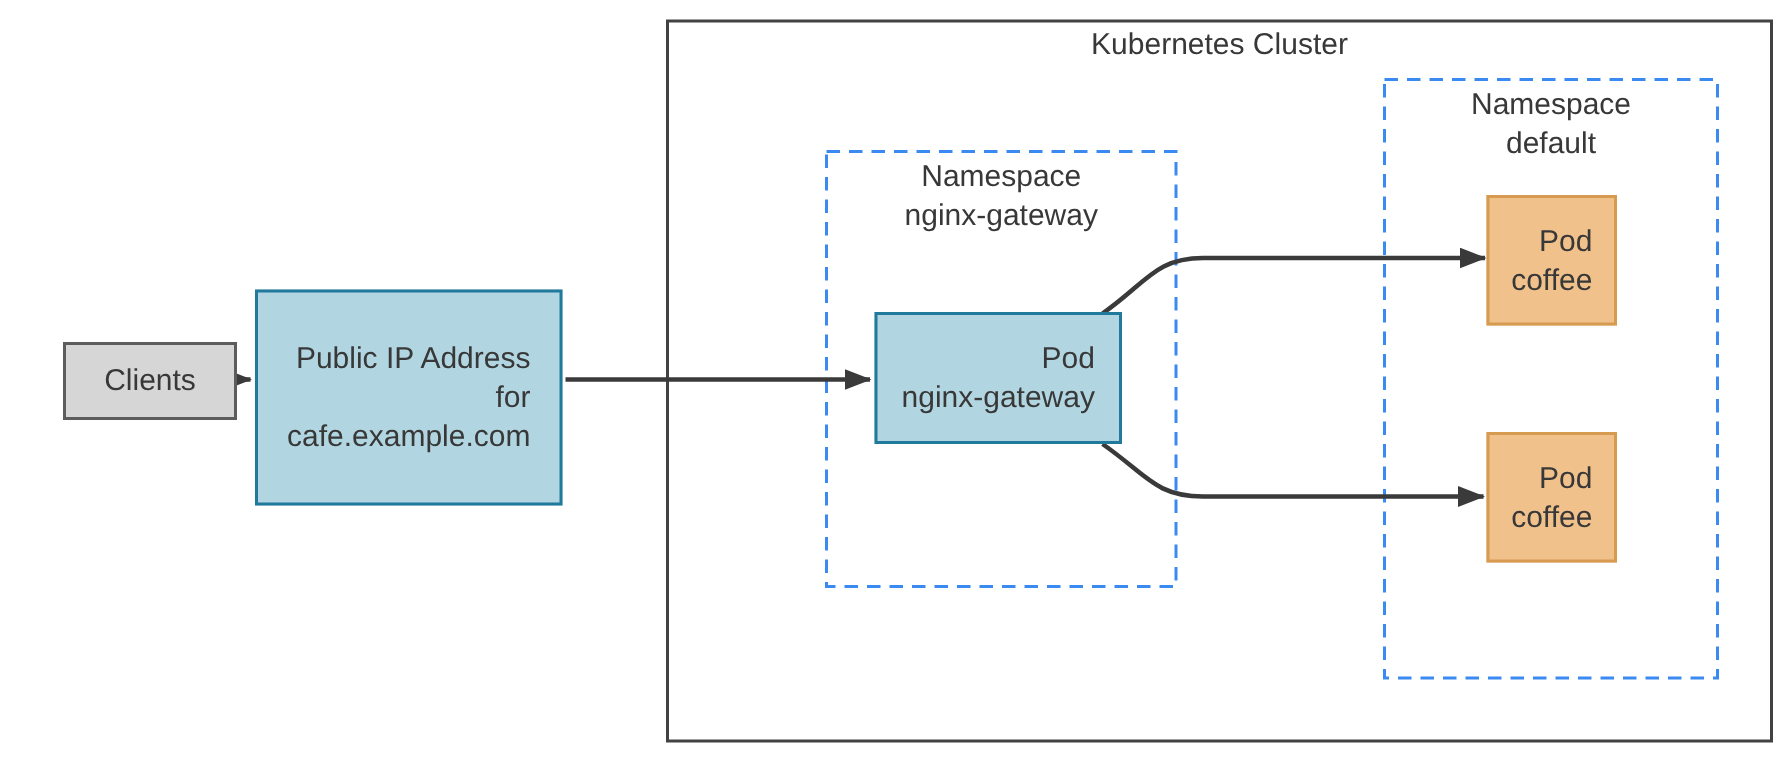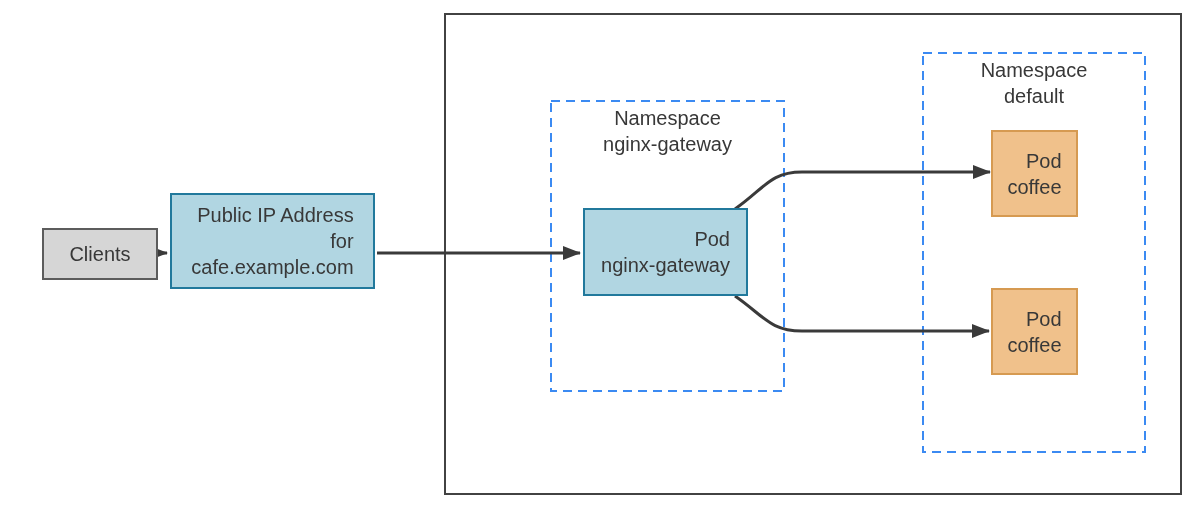--- a/index.html
+++ b/index.html
@@ -72,21 +72,21 @@
   .ns-default-label { left: 923px; top: 57px; width: 222px; }
 
   .clients-box {
     left: 10px; top: 228px; width: 116px; height: 52px;
     background: var(--gray-fill, #d6d6d6);
     border: 2px solid var(--gray-border, #5c5c5c);
     margin-left: 32px;
   }
 
   .public-ip-box {
-    left: 170px; top: 193px; width: 205px; height: 96px;
+    left: 170px; top: 193px; width: 205px; height: 144px;
     background: var(--blue-fill, #b1d6e2);
     border: 2px solid var(--blue-border, #21799c);
   }
 
   .pod-gateway-box {
     left: 583px; top: 208px; width: 165px; height: 88px;
     background: var(--blue-fill, #b1d6e2);
     border: 2px solid var(--blue-border, #21799c);
   }
 
@@ -101,20 +101,21 @@
     background: var(--orange-fill, #f0c18b);
     border: 2px solid var(--orange-border, #d69a51);
   }
 </style>
 </head>
 <body>
 
 <div class="canvas">
 
   <div class="cluster-box"></div>
+  <div class="label cluster-title">Kubernetes Cluster</div>
 
   <svg class="edges" viewBox="0 0 1188 507" xmlns="http://www.w3.org/2000/svg">
     <defs>
       <marker id="arrowhead" markerUnits="userSpaceOnUse" markerWidth="18" markerHeight="14" refX="17" refY="7" orient="auto">
         <polygon class="arrowhead-shape" points="0 0, 18 7, 0 14"></polygon>
       </marker>
     </defs>
 
     <rect class="ns-rect" x="551" y="101" width="233" height="290"></rect>
     <rect class="ns-rect" x="923" y="53" width="222" height="399"></rect>

